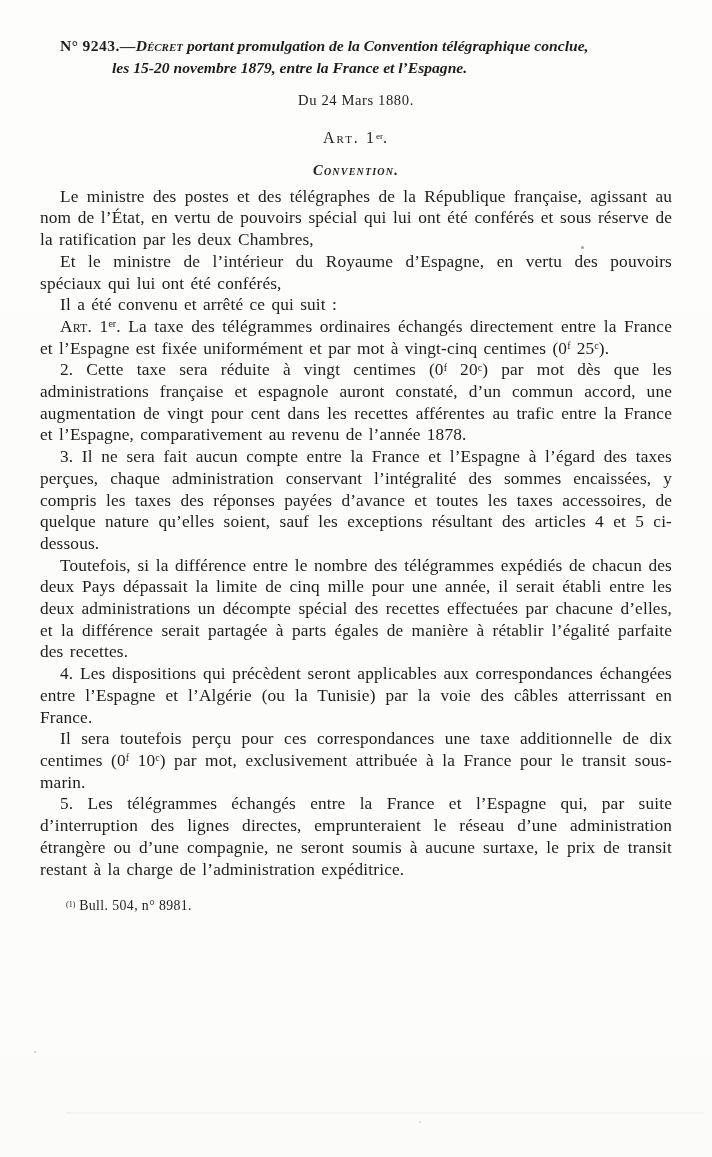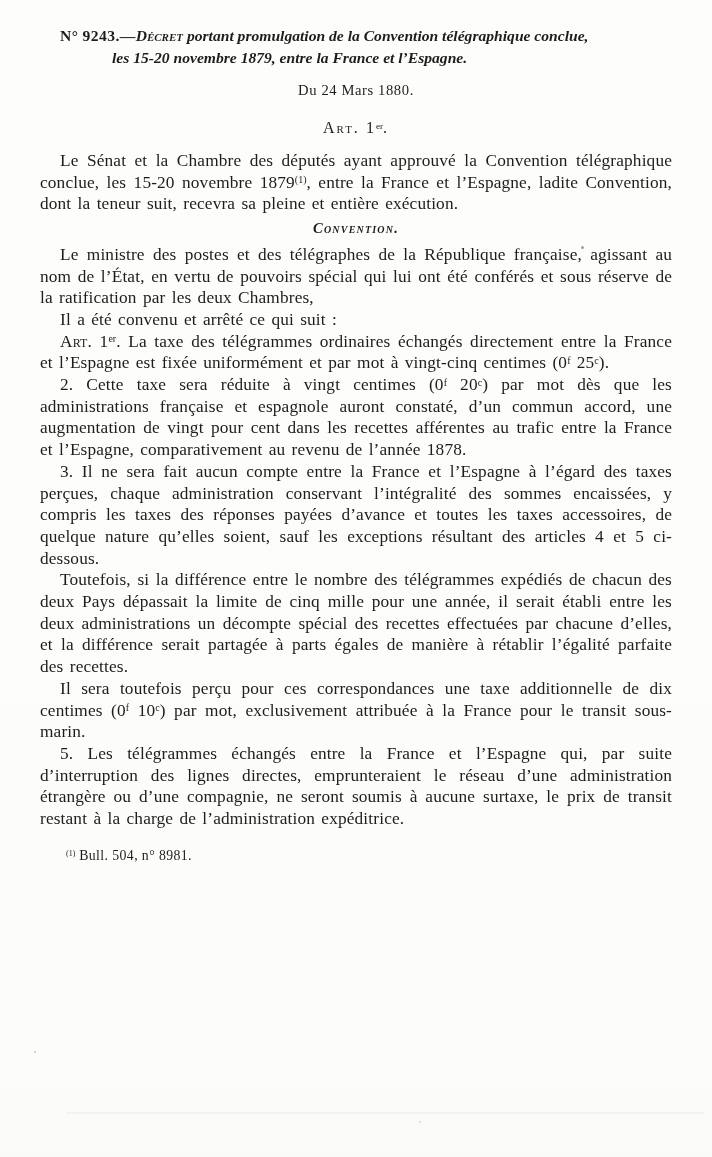--- a/index.html
+++ b/index.html
@@ -21,21 +21,21 @@
     height: 1157px;
     padding: 25px 40px 0 40px;
     background: linear-gradient(180deg, #fdfdfc 0%, #fcfcfb 90%, #fafaf9 100%);
   }
   
   .doc-header {
     font-size: 15.6px;
     line-height: 21.5px;
     margin-bottom: 10px;
   }
-  .header-line1 { padding-left: 20px; }
+  .header-line1 { padding-left: 20px; margin-top: 10px; }
   .docket {
     font-style: normal;
     font-weight: 700;
     letter-spacing: 0.4px;
   }
   .header-title {
     font-style: italic;
     font-weight: 700;
   }
   .header-line2 { padding-left: 72px; }
@@ -119,28 +119,29 @@
       <span class="docket">N° 9243.—</span><span class="header-title"><span class="sc">Décret</span> portant promulgation de la Convention télégraphique conclue,</span>
     </div>
     <div class="header-line2 header-title">les 15-20 novembre 1879, entre la France et l’Espagne.</div>
   </header>
 
   <div class="date-line">Du 24 Mars 1880.</div>
 
   <div class="article-heading"><span class="sc">Art.</span> 1<sup>er</sup>.</div>
 
   <main class="body-col">
-      <p class="para">Le Sénat et la Chambre des députés ayant approuvé la Convention télégraphique conclue, les 15-20 novembre 1879<sup>(1)</sup>, entre la France et l’Espagne, ladite Convention, dont la teneur suit, recevra sa pleine et entière exécution.</p>
       <p class="para center-caps">Convention.</p>
       <p class="para">Le ministre des postes et des télégraphes de la République française, agissant au nom de l’État, en vertu de pouvoirs spécial qui lui ont été conférés et sous réserve de la ratification par les deux Chambres,</p>
+      <p class="para">Et le ministre de l’intérieur du Royaume d’Espagne, en vertu des pouvoirs spéciaux qui lui ont été conférés,</p>
       <p class="para">Il a été convenu et arrêté ce qui suit :</p>
       <p class="para"><span class="sc">Art.</span> 1<sup>er</sup>. La taxe des télégrammes ordinaires échangés directement entre la France et l’Espagne est fixée uniformément et par mot à vingt-cinq centimes (0<sup>f</sup> 25<sup>c</sup>).</p>
       <p class="para">2. Cette taxe sera réduite à vingt centimes (0<sup>f</sup> 20<sup>c</sup>) par mot dès que les administrations française et espagnole auront constaté, d’un commun accord, une augmentation de vingt pour cent dans les recettes afférentes au trafic entre la France et l’Espagne, comparativement au revenu de l’année 1878.</p>
       <p class="para">3. Il ne sera fait aucun compte entre la France et l’Espagne à l’égard des taxes perçues, chaque administration conservant l’intégralité des sommes encaissées, y compris les taxes des réponses payées d’avance et toutes les taxes accessoires, de quelque nature qu’elles soient, sauf les exceptions résultant des articles 4 et 5 ci-dessous.</p>
       <p class="para">Toutefois, si la différence entre le nombre des télégrammes expédiés de chacun des deux Pays dépassait la limite de cinq mille pour une année, il serait établi entre les deux administrations un décompte spécial des recettes effectuées par chacune d’elles, et la différence serait partagée à parts égales de manière à rétablir l’égalité parfaite des recettes.</p>
+      <p class="para">4. Les dispositions qui précèdent seront applicables aux correspondances échangées entre l’Espagne et l’Algérie (ou la Tunisie) par la voie des câbles atterrissant en France.</p>
       <p class="para">Il sera toutefois perçu pour ces correspondances une taxe additionnelle de dix centimes (0<sup>f</sup> 10<sup>c</sup>) par mot, exclusivement attribuée à la France pour le transit sous-marin.</p>
       <p class="para">5. Les télégrammes échangés entre la France et l’Espagne qui, par suite d’interruption des lignes directes, emprunteraient le réseau d’une administration étrangère ou d’une compagnie, ne seront soumis à aucune surtaxe, le prix de transit restant à la charge de l’administration expéditrice.</p>
     </main>
 
   <div class="footnote"><sup>(1)</sup> Bull. 504, n° 8981.</div>
 
   <div class="speck speck-1"></div>
   <div class="speck speck-2"></div>
   <div class="speck speck-3"></div>
   <div class="scan-line"></div>

